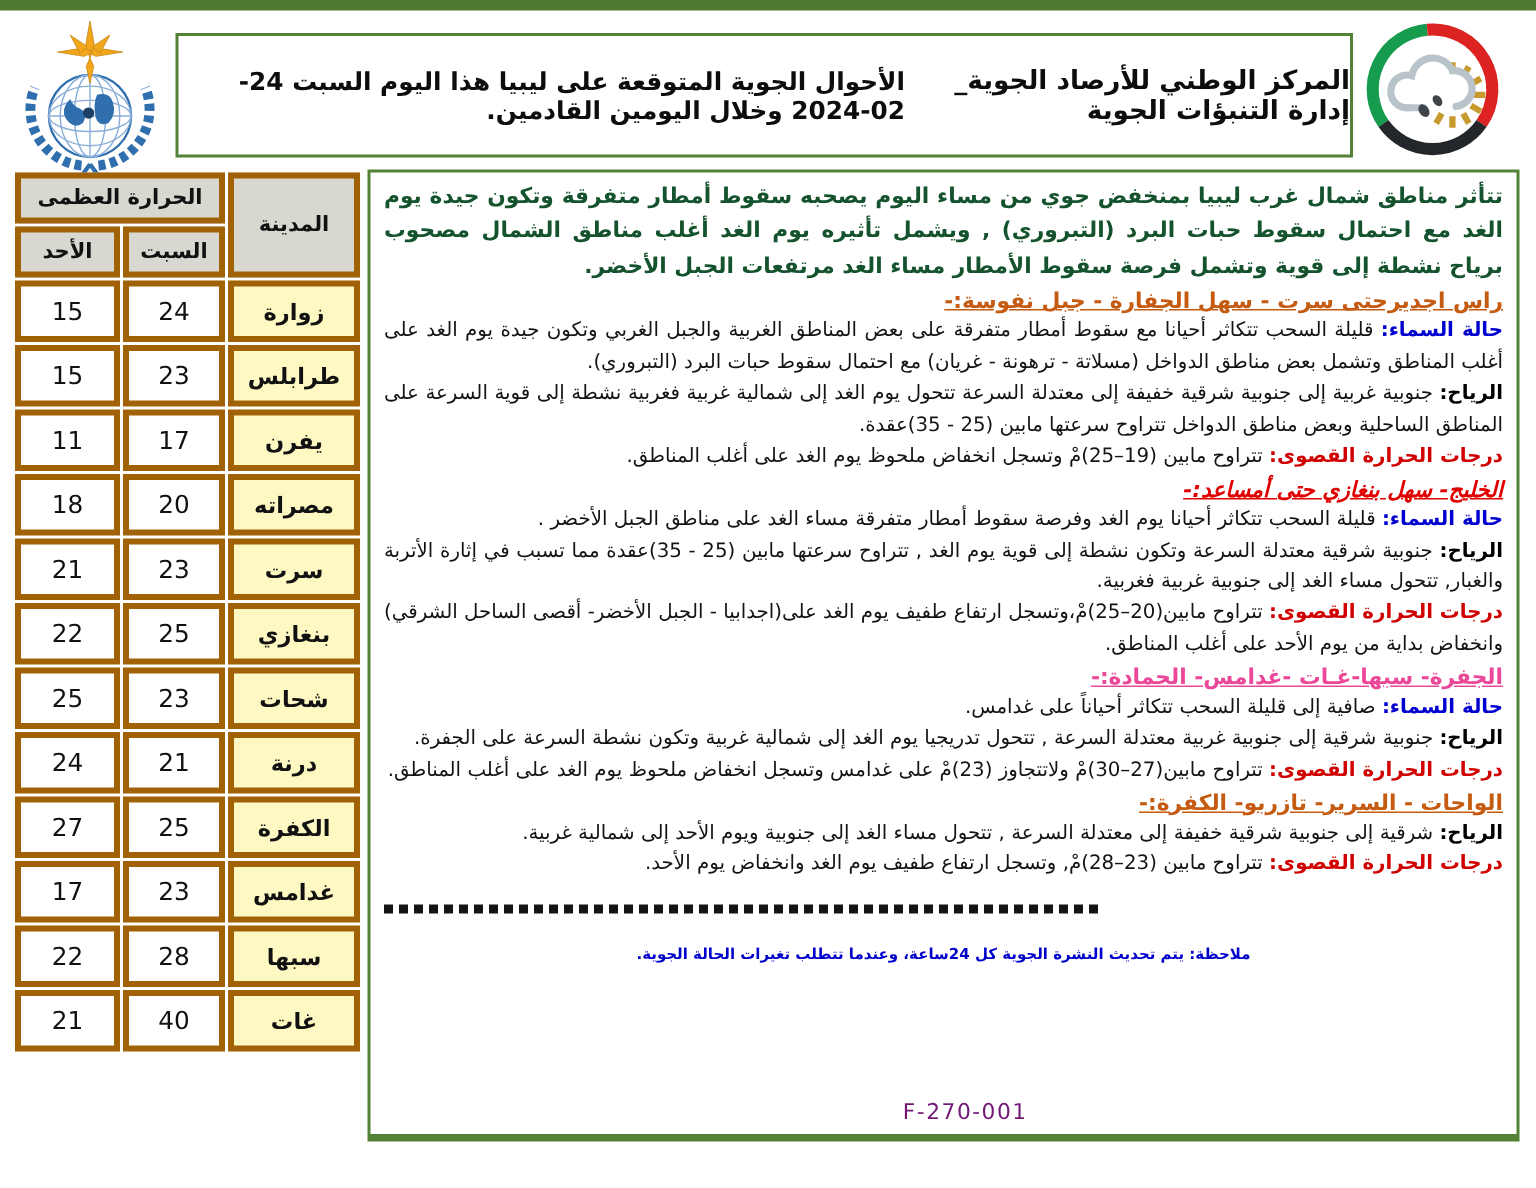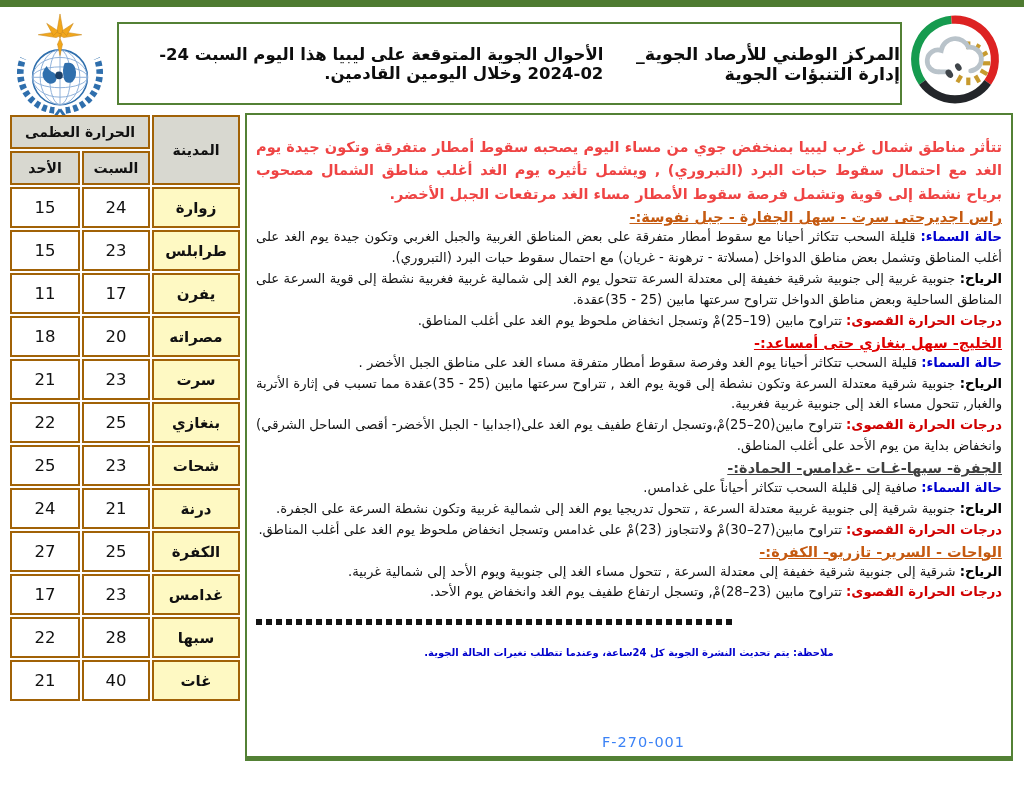--- a/index.html
+++ b/index.html
@@ -14,38 +14,38 @@
   .logo svg { width:100%; height:100%; display:block; }
 
   .header-box { position:absolute; left:117px; top:22px; width:785px; height:83px;
     border:2px solid #538135; background:#fff; display:flex; 
     justify-content:center; align-items:center; gap:7px; direction:rtl; }
   .header-line1 { font-size:17.5px; font-weight:bold; color:#0d0d0d; }
   .header-line2 { font-size:16.5px; font-weight:bold; color:#0d0d0d;margin-left:14px; }
 
   table.temps { position:absolute; left:8px; top:113px; width:230px;
     border-collapse:separate; border-spacing:2px; direction:rtl; table-layout:fixed; }
-  table.temps td { border:2px solid #a16207; text-align:center; vertical-align:middle; color:#111; }
+  table.temps td { border:4px solid #a16207; text-align:center; vertical-align:middle; color:#111; }
   td.cell-hdr { background:#d8d8d0; font-weight:bold; font-size:14px; height:34px; }
   td.cell-city { background:#fef9c3; font-weight:bold; font-size:15px; }
   td.cell-num { background:#ffffff; font-size:16.5px; height:41px; }
   col.c-city { width:88px; } col.c-sat { width:68px; } col.c-sun { width:70px; }
 
   .content-box { position:absolute; left:245px; top:113px; width:768px; height:648px;
     border:2px solid #538135; border-bottom-width:5px; background:#fff;
     padding:5px 9px 0 9px; direction:rtl; }
   .intro { font-weight:bold; font-size:14.5px; line-height:1.62; text-align:justify; margin-bottom:3px; }
   .sec-heading { font-weight:bold; font-size:14.5px; text-decoration:underline; margin:3px 0 2px; }
   .fline { font-size:13.2px; line-height:1.58; text-align:justify; color:#141414; margin:0; }
   .lbl { font-weight:bold; }
   .dotted { width:480px; height:6px; margin:16px auto 0 0;
     background:repeating-linear-gradient(90deg,#141414 0 6px,transparent 6px 10px); }
   .note { font-weight:bold; font-size:10px; text-align:center; margin-top:22px; }
   .form-code { position:absolute; bottom:6px; left:0; right:0; text-align:center;
-    color:#3b82f6; font-size:14.5px; direction:ltr; letter-spacing:1px;padding-left:29px; }
+    color:#701a75; font-size:14.5px; direction:ltr; letter-spacing:1px;padding-left:29px; }
 </style>
 </head>
 <body>
 
 <div class="page">
   <div class="top-bar"></div>
 
   <div class="logo wmo-logo">
     <svg viewBox="0 0 100 110">
 
@@ -176,45 +176,45 @@
     </tr>
     <tr>
       <td class="cell-city">غات</td>
       <td class="cell-num">40</td>
       <td class="cell-num">21</td>
     </tr>
   </tbody>
     </table>
 
   <div class="content-box">
-    <p class="intro" style="color: #ef4444; margin-top: 16px;">تتأثر مناطق شمال غرب ليبيا بمنخفض جوي من مساء اليوم يصحبه سقوط أمطار متفرقة وتكون جيدة يوم الغد مع احتمال سقوط حبات البرد (التبروري) , ويشمل تأثيره يوم الغد أغلب مناطق الشمال مصحوب برياح نشطة إلى قوية وتشمل فرصة سقوط الأمطار مساء الغد مرتفعات الجبل الأخضر.</p>
+    <p class="intro" style="color: #14532d;">تتأثر مناطق شمال غرب ليبيا بمنخفض جوي من مساء اليوم يصحبه سقوط أمطار متفرقة وتكون جيدة يوم الغد مع احتمال سقوط حبات البرد (التبروري) , ويشمل تأثيره يوم الغد أغلب مناطق الشمال مصحوب برياح نشطة إلى قوية وتشمل فرصة سقوط الأمطار مساء الغد مرتفعات الجبل الأخضر.</p>
 
     <div class="sec-heading" style="color: rgb(197, 90, 17);">راس اجديرحتى سرت - سهل الجفارة - جبل نفوسة:-</div>
     <p class="fline">
       <span class="lbl" style="color: rgb(0, 0, 208);">حالة السماء:</span>
       <span>قليلة السحب تتكاثر أحيانا مع سقوط أمطار متفرقة على بعض المناطق الغربية والجبل الغربي وتكون جيدة يوم الغد على أغلب المناطق وتشمل بعض مناطق الدواخل (مسلاتة - ترهونة - غريان) مع احتمال سقوط حبات البرد (التبروري).</span></p>
     <p class="fline">
       <span class="lbl" style="color: rgb(0, 0, 0);">الرياح:</span>
       <span>جنوبية غربية إلى جنوبية شرقية خفيفة إلى معتدلة السرعة تتحول يوم الغد إلى شمالية غربية فغربية نشطة إلى قوية السرعة على المناطق الساحلية وبعض مناطق الدواخل تتراوح سرعتها مابين (25 - 35)عقدة.</span></p>
     <p class="fline">
       <span class="lbl" style="color: rgb(208, 0, 0);">درجات الحرارة القصوى:</span>
       <span>تتراوح مابين (19–25)مْ وتسجل انخفاض ملحوظ يوم الغد على أغلب المناطق.</span></p>
 
-    <div class="sec-heading" style="color: rgb(224, 0, 0);">الخليج- سهل بنغازي حتى أمساعد:-</div>
+    <div class="sec-heading" style="color: rgb(224, 0, 0); font-style: italic;">الخليج- سهل بنغازي حتى أمساعد:-</div>
     <p class="fline">
       <span class="lbl" style="color: rgb(0, 0, 208);">حالة السماء:</span>
       <span>قليلة السحب تتكاثر أحيانا يوم الغد وفرصة سقوط أمطار متفرقة مساء الغد على مناطق الجبل الأخضر .</span></p>
     <p class="fline">
       <span class="lbl" style="color: rgb(0, 0, 0);">الرياح:</span>
       <span>جنوبية شرقية معتدلة السرعة وتكون نشطة إلى قوية يوم الغد , تتراوح سرعتها مابين (25 - 35)عقدة مما تسبب في إثارة الأتربة والغبار, تتحول مساء الغد إلى جنوبية غربية فغربية.</span></p>
     <p class="fline">
       <span class="lbl" style="color: rgb(208, 0, 0);">درجات الحرارة القصوى:</span>
       <span>تتراوح مابين(20–25)مْ،وتسجل ارتفاع طفيف يوم الغد على(اجدابيا - الجبل الأخضر- أقصى الساحل الشرقي) وانخفاض بداية من يوم  الأحد على أغلب المناطق.</span></p>
 
-    <div class="sec-heading" style="color: #404040;">الجفرة- سبها-غـات -غدامس- الحمادة:-</div>
+    <div class="sec-heading" style="color: #ec4899;">الجفرة- سبها-غـات -غدامس- الحمادة:-</div>
     <p class="fline">
       <span class="lbl" style="color: rgb(0, 0, 208);">حالة السماء:</span>
       <span>صافية إلى قليلة السحب تتكاثر أحياناً على غدامس.</span></p>
     <p class="fline">
       <span class="lbl" style="color: rgb(0, 0, 0);">الرياح:</span>
       <span>جنوبية شرقية إلى جنوبية غربية معتدلة السرعة , تتحول تدريجيا يوم الغد إلى شمالية غربية وتكون نشطة السرعة على الجفرة.</span></p>
     <p class="fline">
       <span class="lbl" style="color: rgb(208, 0, 0);">درجات الحرارة القصوى:</span>
       <span>تتراوح مابين(27–30)مْ ولاتتجاوز (23)مْ على غدامس وتسجل انخفاض ملحوظ يوم الغد على أغلب المناطق.</span></p>
 

